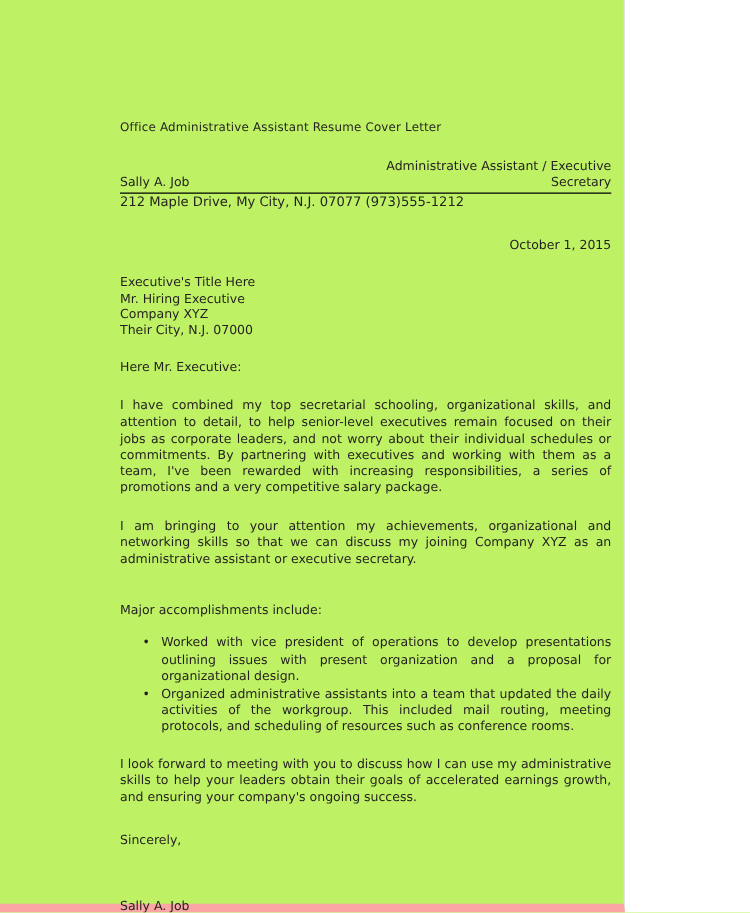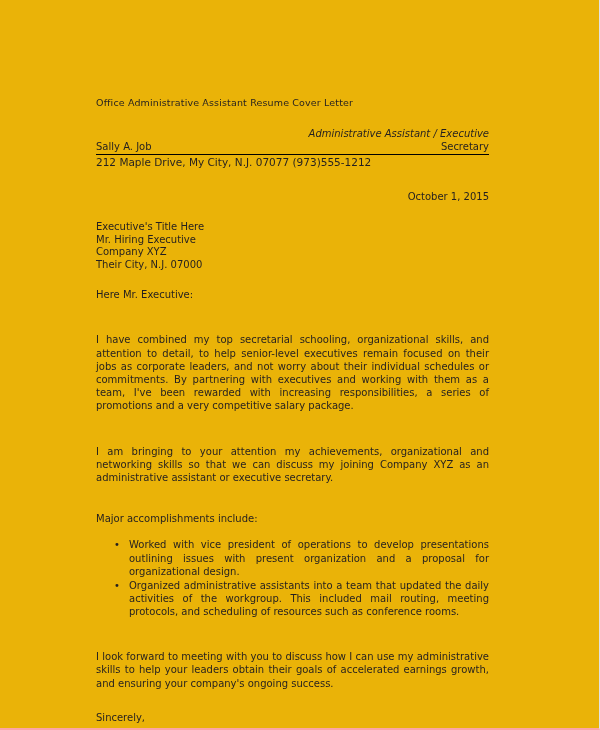--- a/index.html
+++ b/index.html
@@ -12,25 +12,25 @@
     height: 730px;
     background: #ffffff;
     font-family: "DejaVu Sans", sans-serif;
     color: #231f20;
     overflow: hidden;
   }
 
   .page {
     position: relative;
     box-sizing: border-box;
-    width: 600px;
+    width: 500px;
     height: 730px;
-    background: #eab308;
+    background: #bef264;
     border-right: 1px solid #e2e2e2;
-    border-bottom: 2px solid #fca5a5;
+    border-bottom: 7px solid #fca5a5;
   }
 
   .sheet {
     position: absolute;
     left: 96px;
     top: 96px;
     width: 393px;
   }
 
   
@@ -46,21 +46,20 @@
   .letterhead {
     position: relative;
     border-bottom: 1px solid #000000;
     padding-bottom: 1px;
   }
   .lh-role {
     font-size: 10px;
     line-height: 12.5px;
     text-align: right;
     width: 100%;
-    font-style: italic;
   }
   .lh-name-row {
     position: relative;
     height: 12.5px;
   }
   .lh-name {
     position: absolute;
     left: 0;
     top: 0;
     font-size: 10px;
@@ -99,21 +98,21 @@
 
   
   .salutation {
     margin-top: 17px;
     font-size: 10px;
     line-height: 13px;
   }
 
   
   .para {
-    margin-top: 32px;
+    margin-top: 17px;
     font-size: 10px;
     line-height: 13.2px;
     text-align: justify;
     text-justify: inter-word;
   }
   .para.tight {
     margin-top: 28px;
   }
 
   .bullets {

